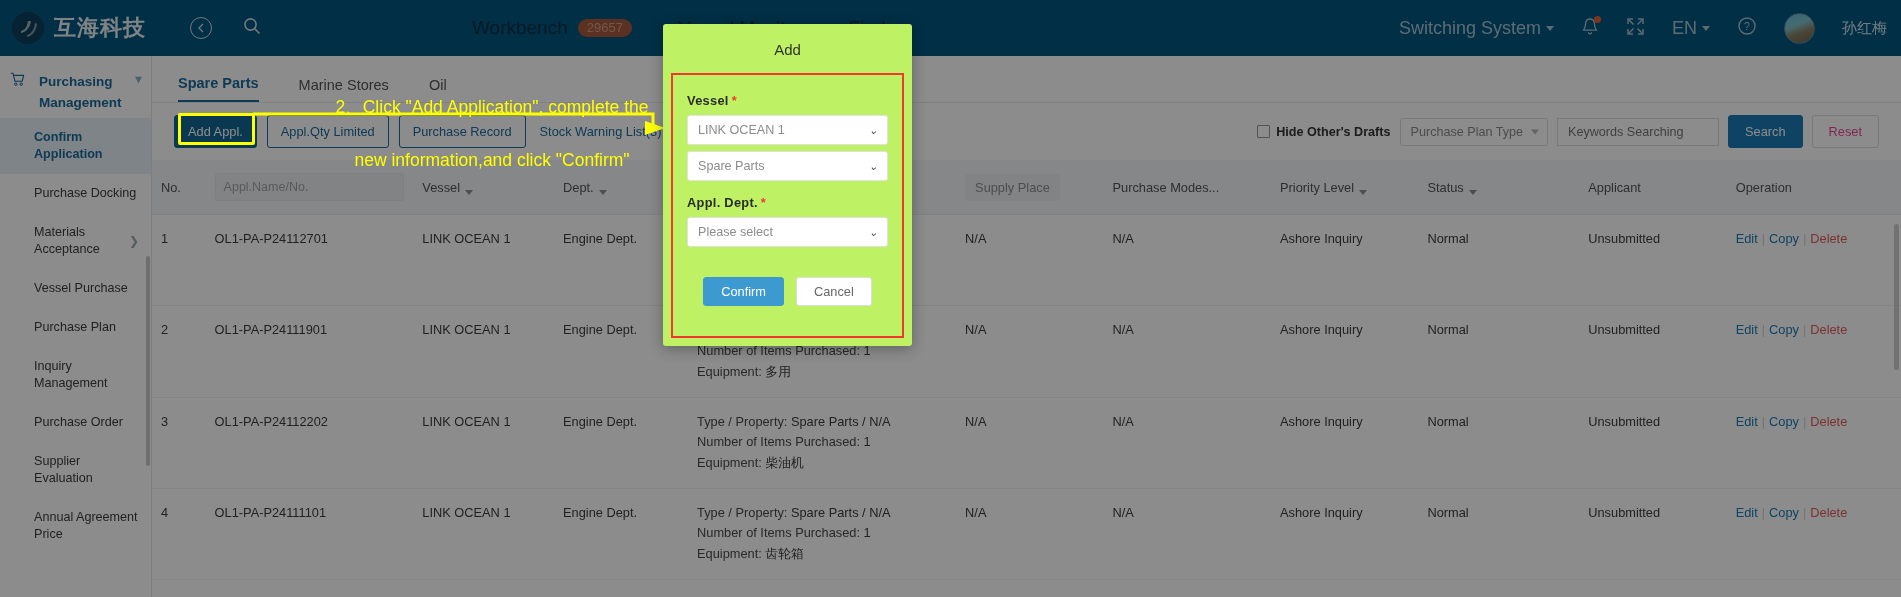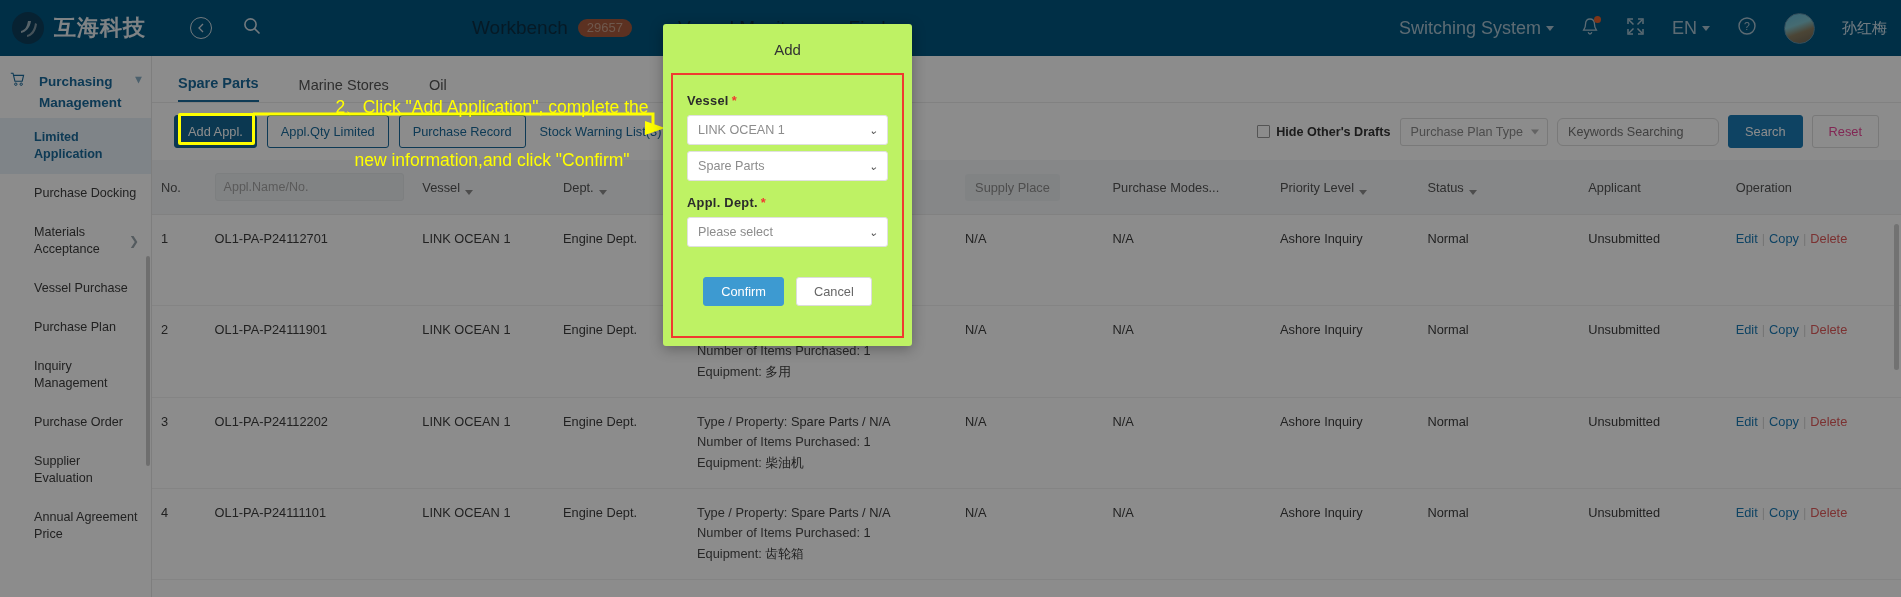--- a/index.html
+++ b/index.html
@@ -109,21 +109,21 @@
   .select-box {
     border: 1px solid #dcdcdc; border-radius: 3px; font-size: 12.6px; color: #8a8a8a;
     padding: 6px 24px 6px 10px; background: #fff; position: relative; min-width: 122px;
   }
   .select-box .sel-caret {
     position: absolute; right: 8px; top: 50%; transform: translateY(-50%);
     width: 0; height: 0; border-left: 4px solid transparent; border-right: 4px solid transparent;
     border-top: 5px solid #b4b4b4;
   }
   .search-input {
-    border: 1px solid #dcdcdc; border-radius: 6px; font-size: 12.6px; color: #b0b0b0;
+    border: 1px solid #dcdcdc; border-radius: 0; font-size: 12.6px; color: #b0b0b0;
     padding: 6px 10px; background: #fff; width: 162px;
   }
   .btn-search { background: #1a7ab5; color: #fff; border-color: #1a7ab5; padding: 6px 16px; }
   .btn-reset { border-color: #dcdcdc; color: #ec4899; padding: 6px 16px; }
 
   
   .tbl { width: 100%; border-collapse: collapse; table-layout: fixed; }
   .tbl thead th {
     background: #f4f6f8; font-size: 12.8px; color: #545454; font-weight: normal;
     text-align: left; padding: 13px 9px; border-bottom: 1px solid #ececec; vertical-align: middle;
@@ -273,21 +273,21 @@
           <svg width="15" height="15" viewBox="0 0 15 15">
             <path d="M0.8 1.2 L3 1.2 L4.9 9.2 L12.2 9.2 L13.6 3.4 L3.6 3.4" stroke="#1a6a9b" stroke-width="1.1" fill="none"></path>
             <circle cx="5.8" cy="12.2" r="1.2" stroke="#1a6a9b" stroke-width="1" fill="none"></circle>
             <circle cx="11.2" cy="12.2" r="1.2" stroke="#1a6a9b" stroke-width="1" fill="none"></circle>
           </svg>
         </span>
         <span class="grp-label">Purchasing Management</span>
         <span class="side-chevron">▾</span>
       </div>
       <div id="sidebar-items">
-          <div class="side-item active"><span>Limited Application</span></div>
+          <div class="side-item active"><span>Confirm Application</span></div>
           <div class="side-item"><span>Purchase Docking</span></div>
           <div class="side-item"><span>Materials Acceptance</span><span class="arrow-right">❯</span></div>
           <div class="side-item"><span>Vessel Purchase</span></div>
           <div class="side-item"><span>Purchase Plan</span></div>
           <div class="side-item"><span>Inquiry Management</span></div>
           <div class="side-item"><span>Purchase Order</span></div>
           <div class="side-item"><span>Supplier Evaluation</span></div>
           <div class="side-item"><span>Annual Agreement Price</span></div>
         </div>
       <div class="side-scroll"></div>

